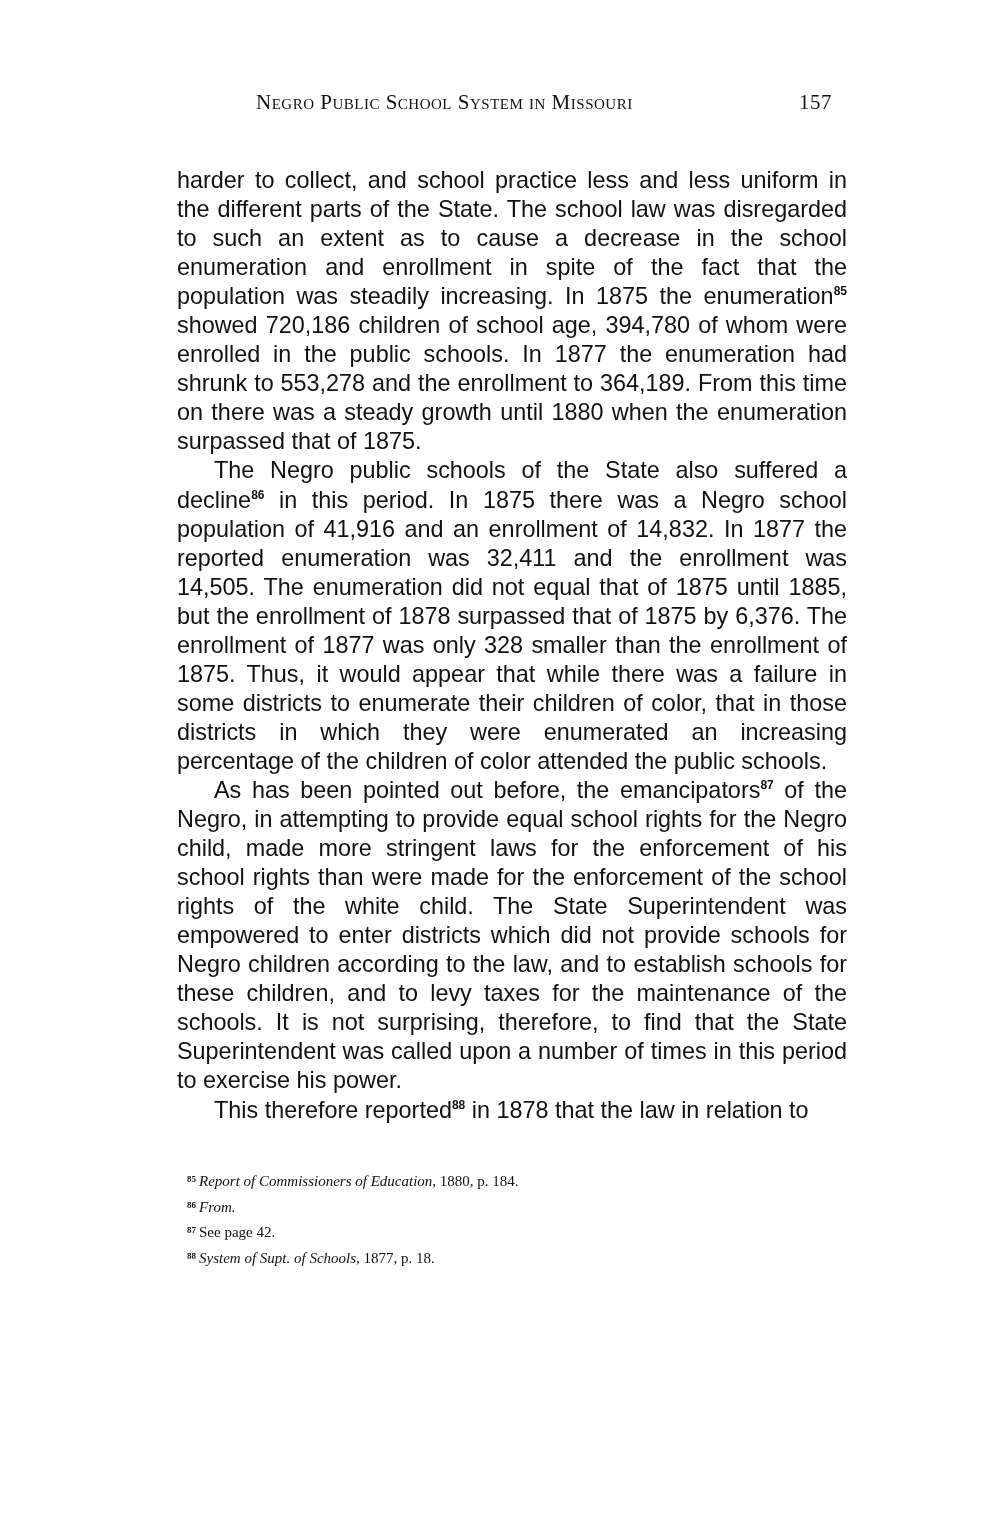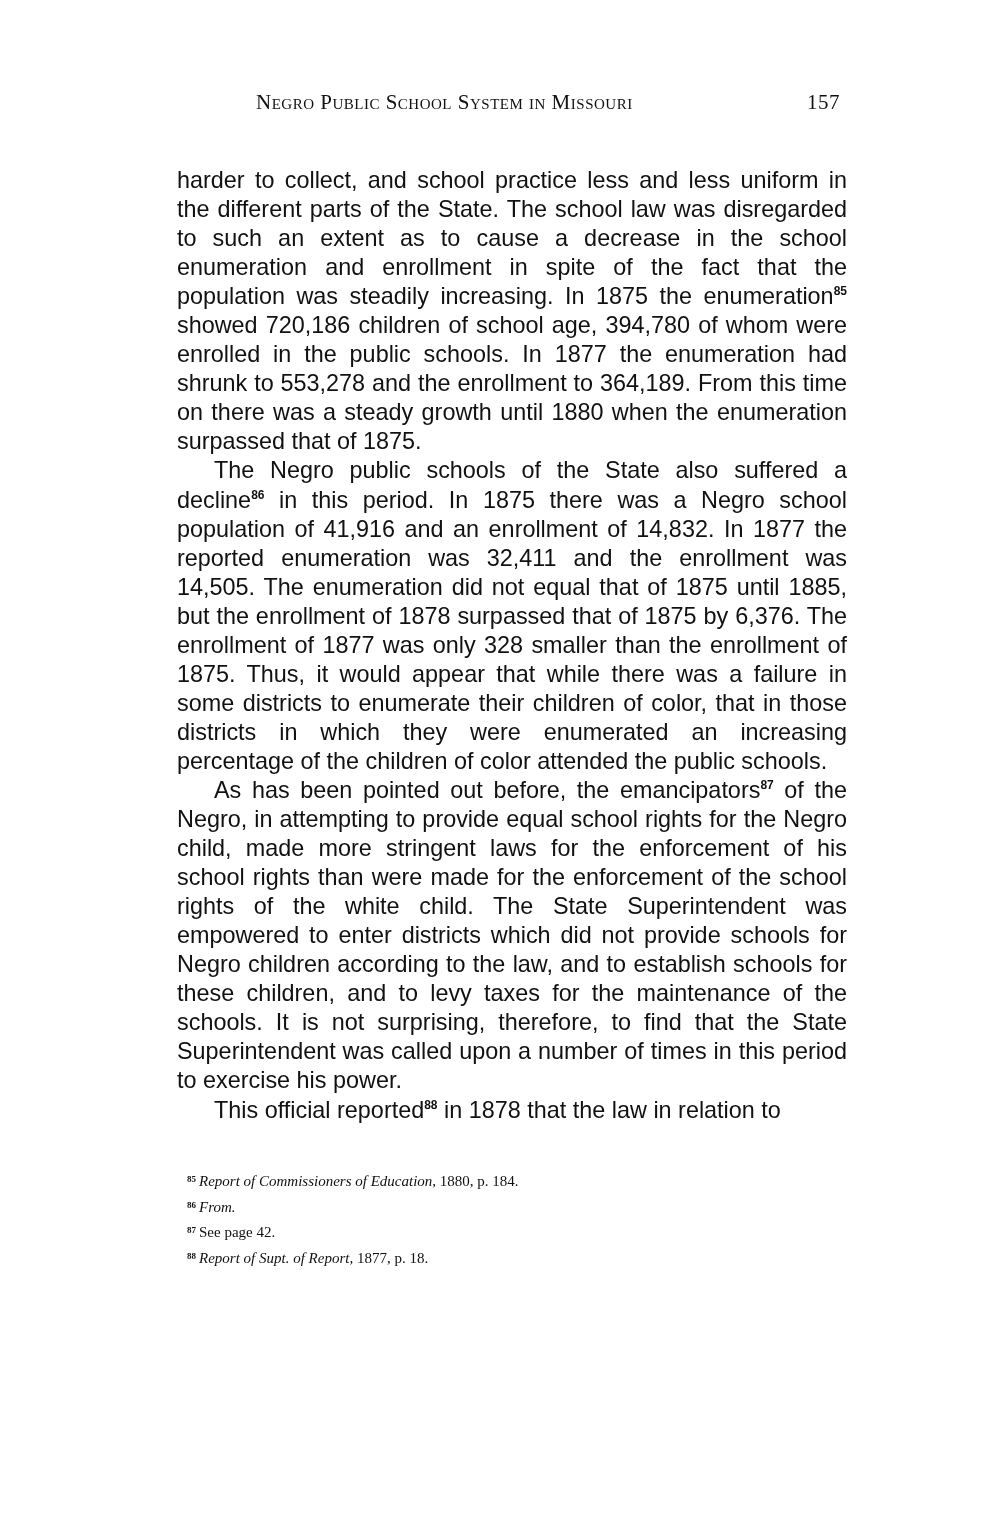--- a/index.html
+++ b/index.html
@@ -8,21 +8,21 @@
       position: absolute; left: 0; top: 0; width: 1000px; height: 1204px;
       font-family: "DejaVu Serif", "Liberation Serif", serif;
       color: #111;
     }
     .running-head {
       position: absolute; left: 256px; top: 90px; width: 584px; height: 30px;
       font-family: "Liberation Serif", "DejaVu Serif", serif;
       font-size: 21px; letter-spacing: 0.5px;
     }
     .running-head .title { position: absolute; left: 0; top: 0; font-variant: small-caps; }
-    .running-head .pno { position: absolute; right: 0; top: 0; }
+    .running-head .pno { position: absolute; right: 8px; top: 0; }
     .body-text {
       position: absolute; left: 177px; top: 166px; width: 670px;
       font-family: Liberation Sans, sans-serif;
       font-size: 23.4px; line-height: 29.05px;
       text-align: justify;
     }
     .body-text p { margin: 0; text-indent: 0; }
     .body-text p.indent { text-indent: 37px; }
     sup.fn { font-size: 12px; line-height: 0; vertical-align: 9px; font-weight: bold; }
     .footnotes {
@@ -46,31 +46,31 @@
     <p>
       <span>harder to collect, and school practice less and less uniform in the different parts of the State. The school law was disregarded to such an extent as to cause a decrease in the school enumeration and enrollment in spite of the fact that the population was steadily increasing. In 1875 the enumeration</span><sup class="fn">85</sup><span> showed 720,186 children of school age, 394,780 of whom were enrolled in the public schools. In 1877 the enumeration had shrunk to 553,278 and the enrollment to 364,189. From this time on there was a steady growth until 1880 when the enumeration surpassed that of 1875.</span>
     </p>
     <p class="indent">
       <span>The Negro public schools of the State also suffered a decline</span><sup class="fn">86</sup><span> in this period. In 1875 there was a Negro school population of 41,916 and an enrollment of 14,832. In 1877 the reported enumeration was 32,411 and the enrollment was 14,505. The enumeration did not equal that of 1875 until 1885, but the enrollment of 1878 surpassed that of 1875 by 6,376. The enrollment of 1877 was only 328 smaller than the enrollment of 1875. Thus, it would appear that while there was a failure in some districts to enumerate their children of color, that in those districts in which they were enumerated an increasing percentage of the children of color attended the public schools.</span>
     </p>
     <p class="indent">
       <span>As has been pointed out before, the emancipators</span><sup class="fn">87</sup><span> of the Negro, in attempting to provide equal school rights for the Negro child, made more stringent laws for the enforcement of his school rights than were made for the enforcement of the school rights of the white child. The State Superintendent was empowered to enter districts which did not provide schools for Negro children according to the law, and to establish schools for these children, and to levy taxes for the maintenance of the schools. It is not surprising, therefore, to find that the State Superintendent was called upon a number of times in this period to exercise his power.</span>
     </p>
     <p class="indent">
-      <span>This official reported</span><sup class="fn">88</sup><span> in 1878 that the law in relation to</span>
+      <span>This therefore reported</span><sup class="fn">88</sup><span> in 1878 that the law in relation to</span>
     </p>
   </div>
 
   <div class="footnotes">
     <div class="footnote">
       <span class="num">85</span><span class="it">Report of Commissioners of Education</span><span>, 1880, p. 184.</span>
     </div>
     <div class="footnote">
       <span class="num">86</span><span class="it">From.</span><span></span>
     </div>
     <div class="footnote">
       <span class="num">87</span><span class="it"></span><span>See page 42.</span>
     </div>
     <div class="footnote">
-      <span class="num">88</span><span class="it">Report of Supt. of Report</span><span>, 1877, p. 18.</span>
+      <span class="num">88</span><span class="it">System of Supt. of Schools</span><span>, 1877, p. 18.</span>
     </div>
   </div>
 </div>
 
 </body></html>

